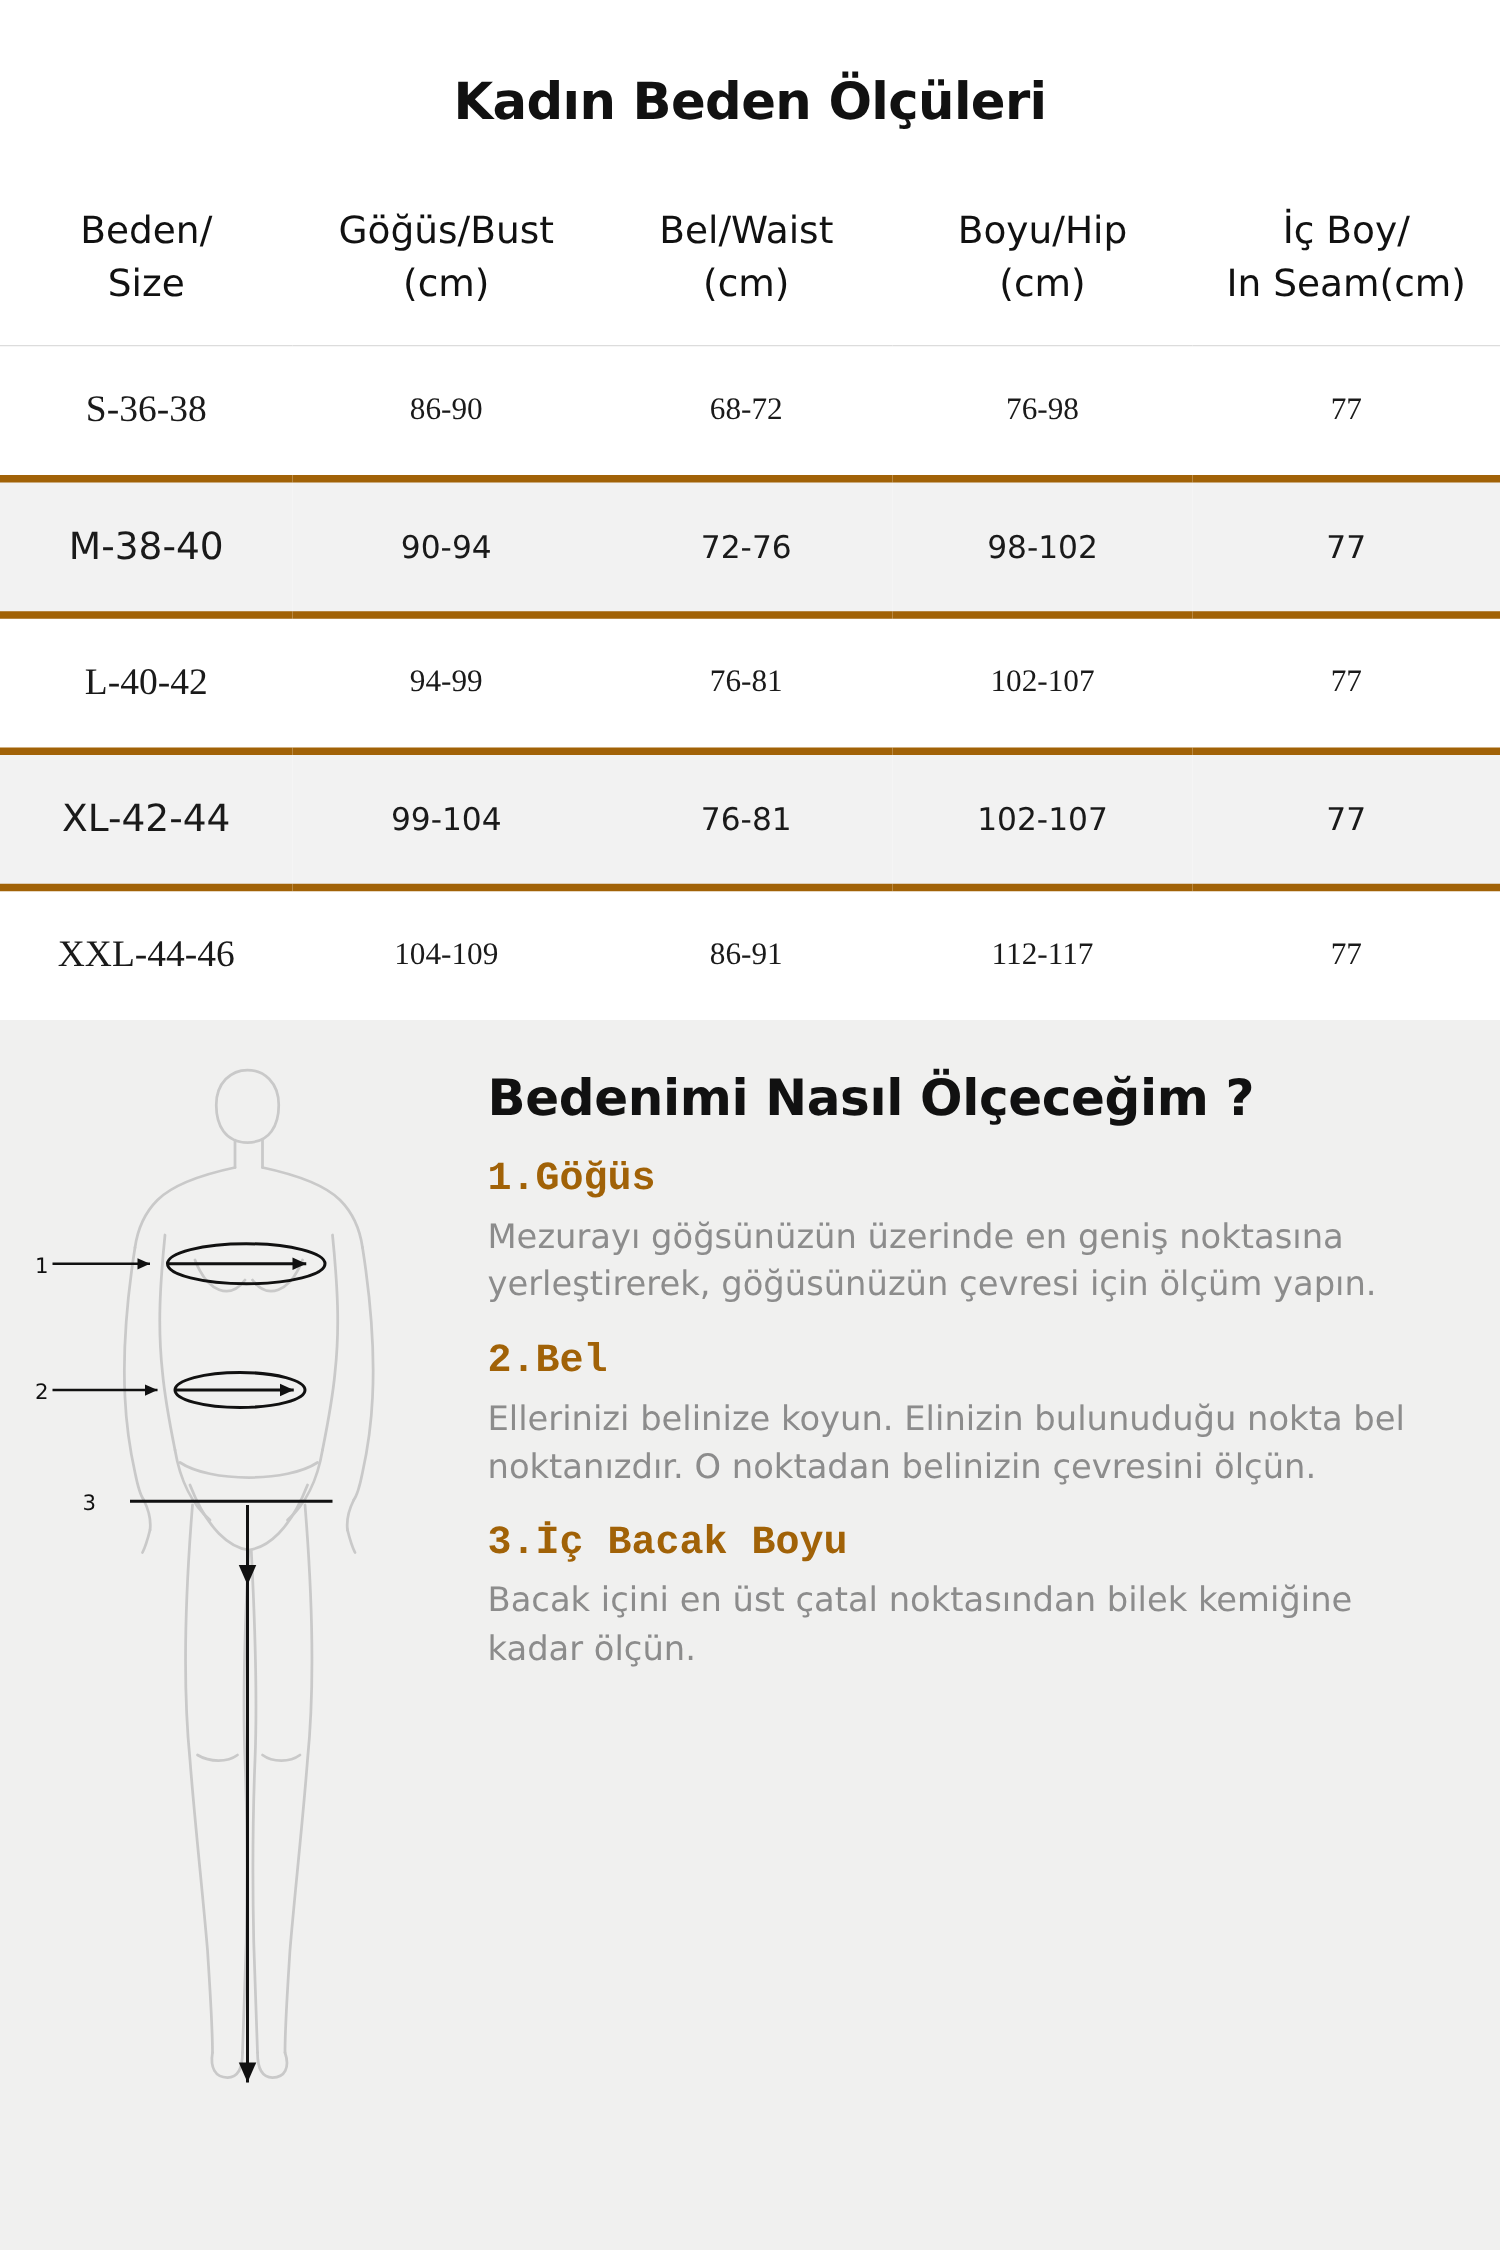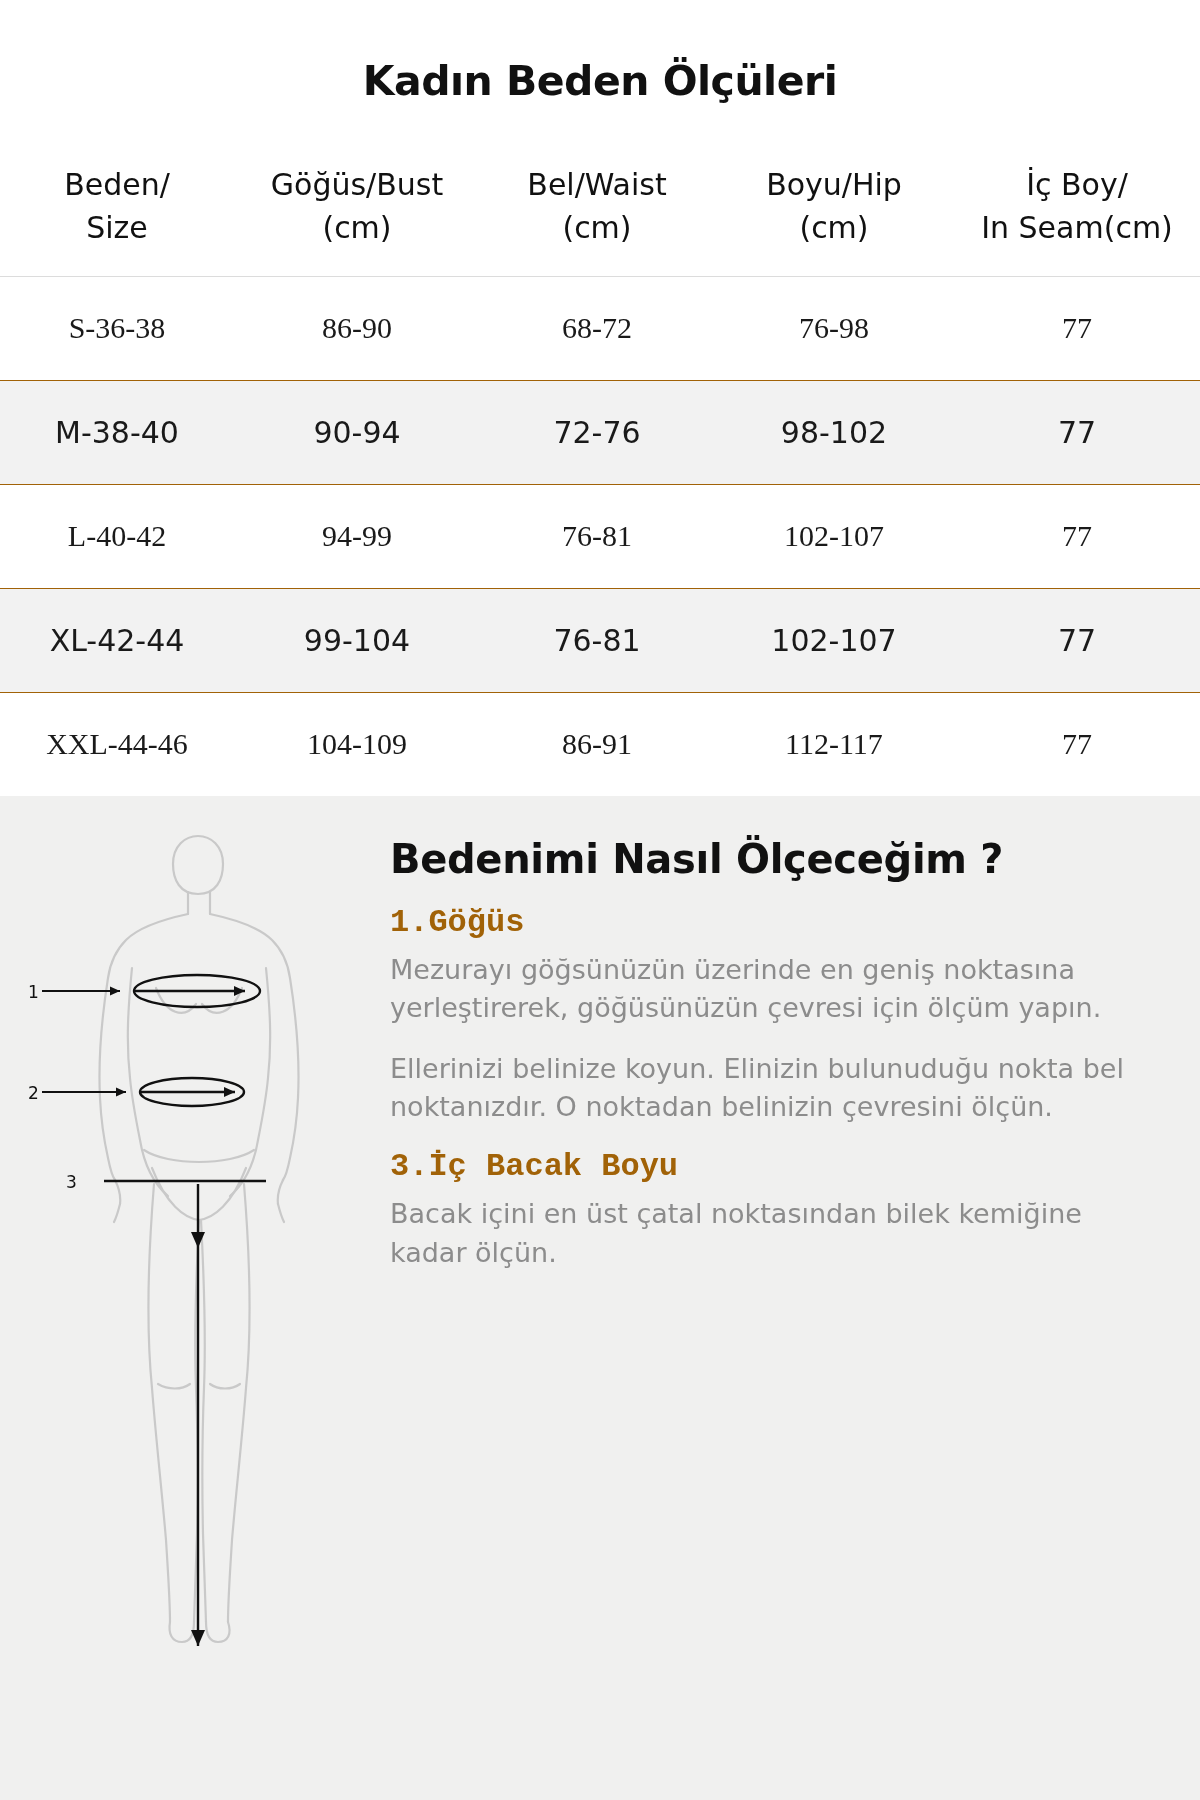--- a/index.html
+++ b/index.html
@@ -50,37 +50,37 @@
     font-size: 30px;
     color: #111111;
     padding: 4px 2px 26px 2px;
     line-height: 1.45;
     font-weight: 400;
   }
   table.size-table thead th .line2 {
     display: block;
   }
   table.size-table tbody td {
-    font-size: 30px;
+    font-size: 25px;
     color: #1a1a1a;
     height: 103px;
     padding: 0 2px;
   }
   table.size-table tbody tr.odd-row td {
     background: #ffffff;
     font-family: Liberation Serif, serif;
   }
   table.size-table tbody tr.even-row td {
     background: #f2f2f2;
   }
   table.size-table tbody tr td:first-child {
     font-size: 30px;
   }
   table.size-table tbody tr {
-    border-top: 1px solid #a16207;
+    border-top: 6px solid #a16207;
   }
   table.size-table tbody tr:first-child {
     border-top: 1px solid #dcdcdc;
   }
   col.c0 { width: 19.5%; }
   col.c1 { width: 20.5%; }
   col.c2 { width: 19.5%; }
   col.c3 { width: 20%; }
   col.c4 { width: 20.5%; }
 
@@ -278,20 +278,21 @@
         <text x="46" y="360" font-family="DejaVu Sans, sans-serif" font-size="17" fill="#111111">3</text>
       </svg>
     </div>
 
     <div class="text-col">
       <h2 class="measure-title">Bedenimi Nasıl Ölçeceğim ?</h2>
 
       <h3 class="step-title">1.Göğüs</h3>
       <p class="step-body">Mezurayı göğsünüzün üzerinde en geniş noktasına yerleştirerek, göğüsünüzün çevresi için ölçüm yapın.</p>
 
+      <h3 class="step-title">2.Bel</h3>
       <p class="step-body">Ellerinizi belinize koyun. Elinizin bulunuduğu nokta bel noktanızdır. O noktadan belinizin çevresini ölçün.</p>
 
       <h3 class="step-title">3.İç Bacak Boyu</h3>
       <p class="step-body">Bacak içini en üst çatal noktasından bilek kemiğine kadar ölçün.</p>
     </div>
 
   </section>
 </div>
 
 </body></html>

